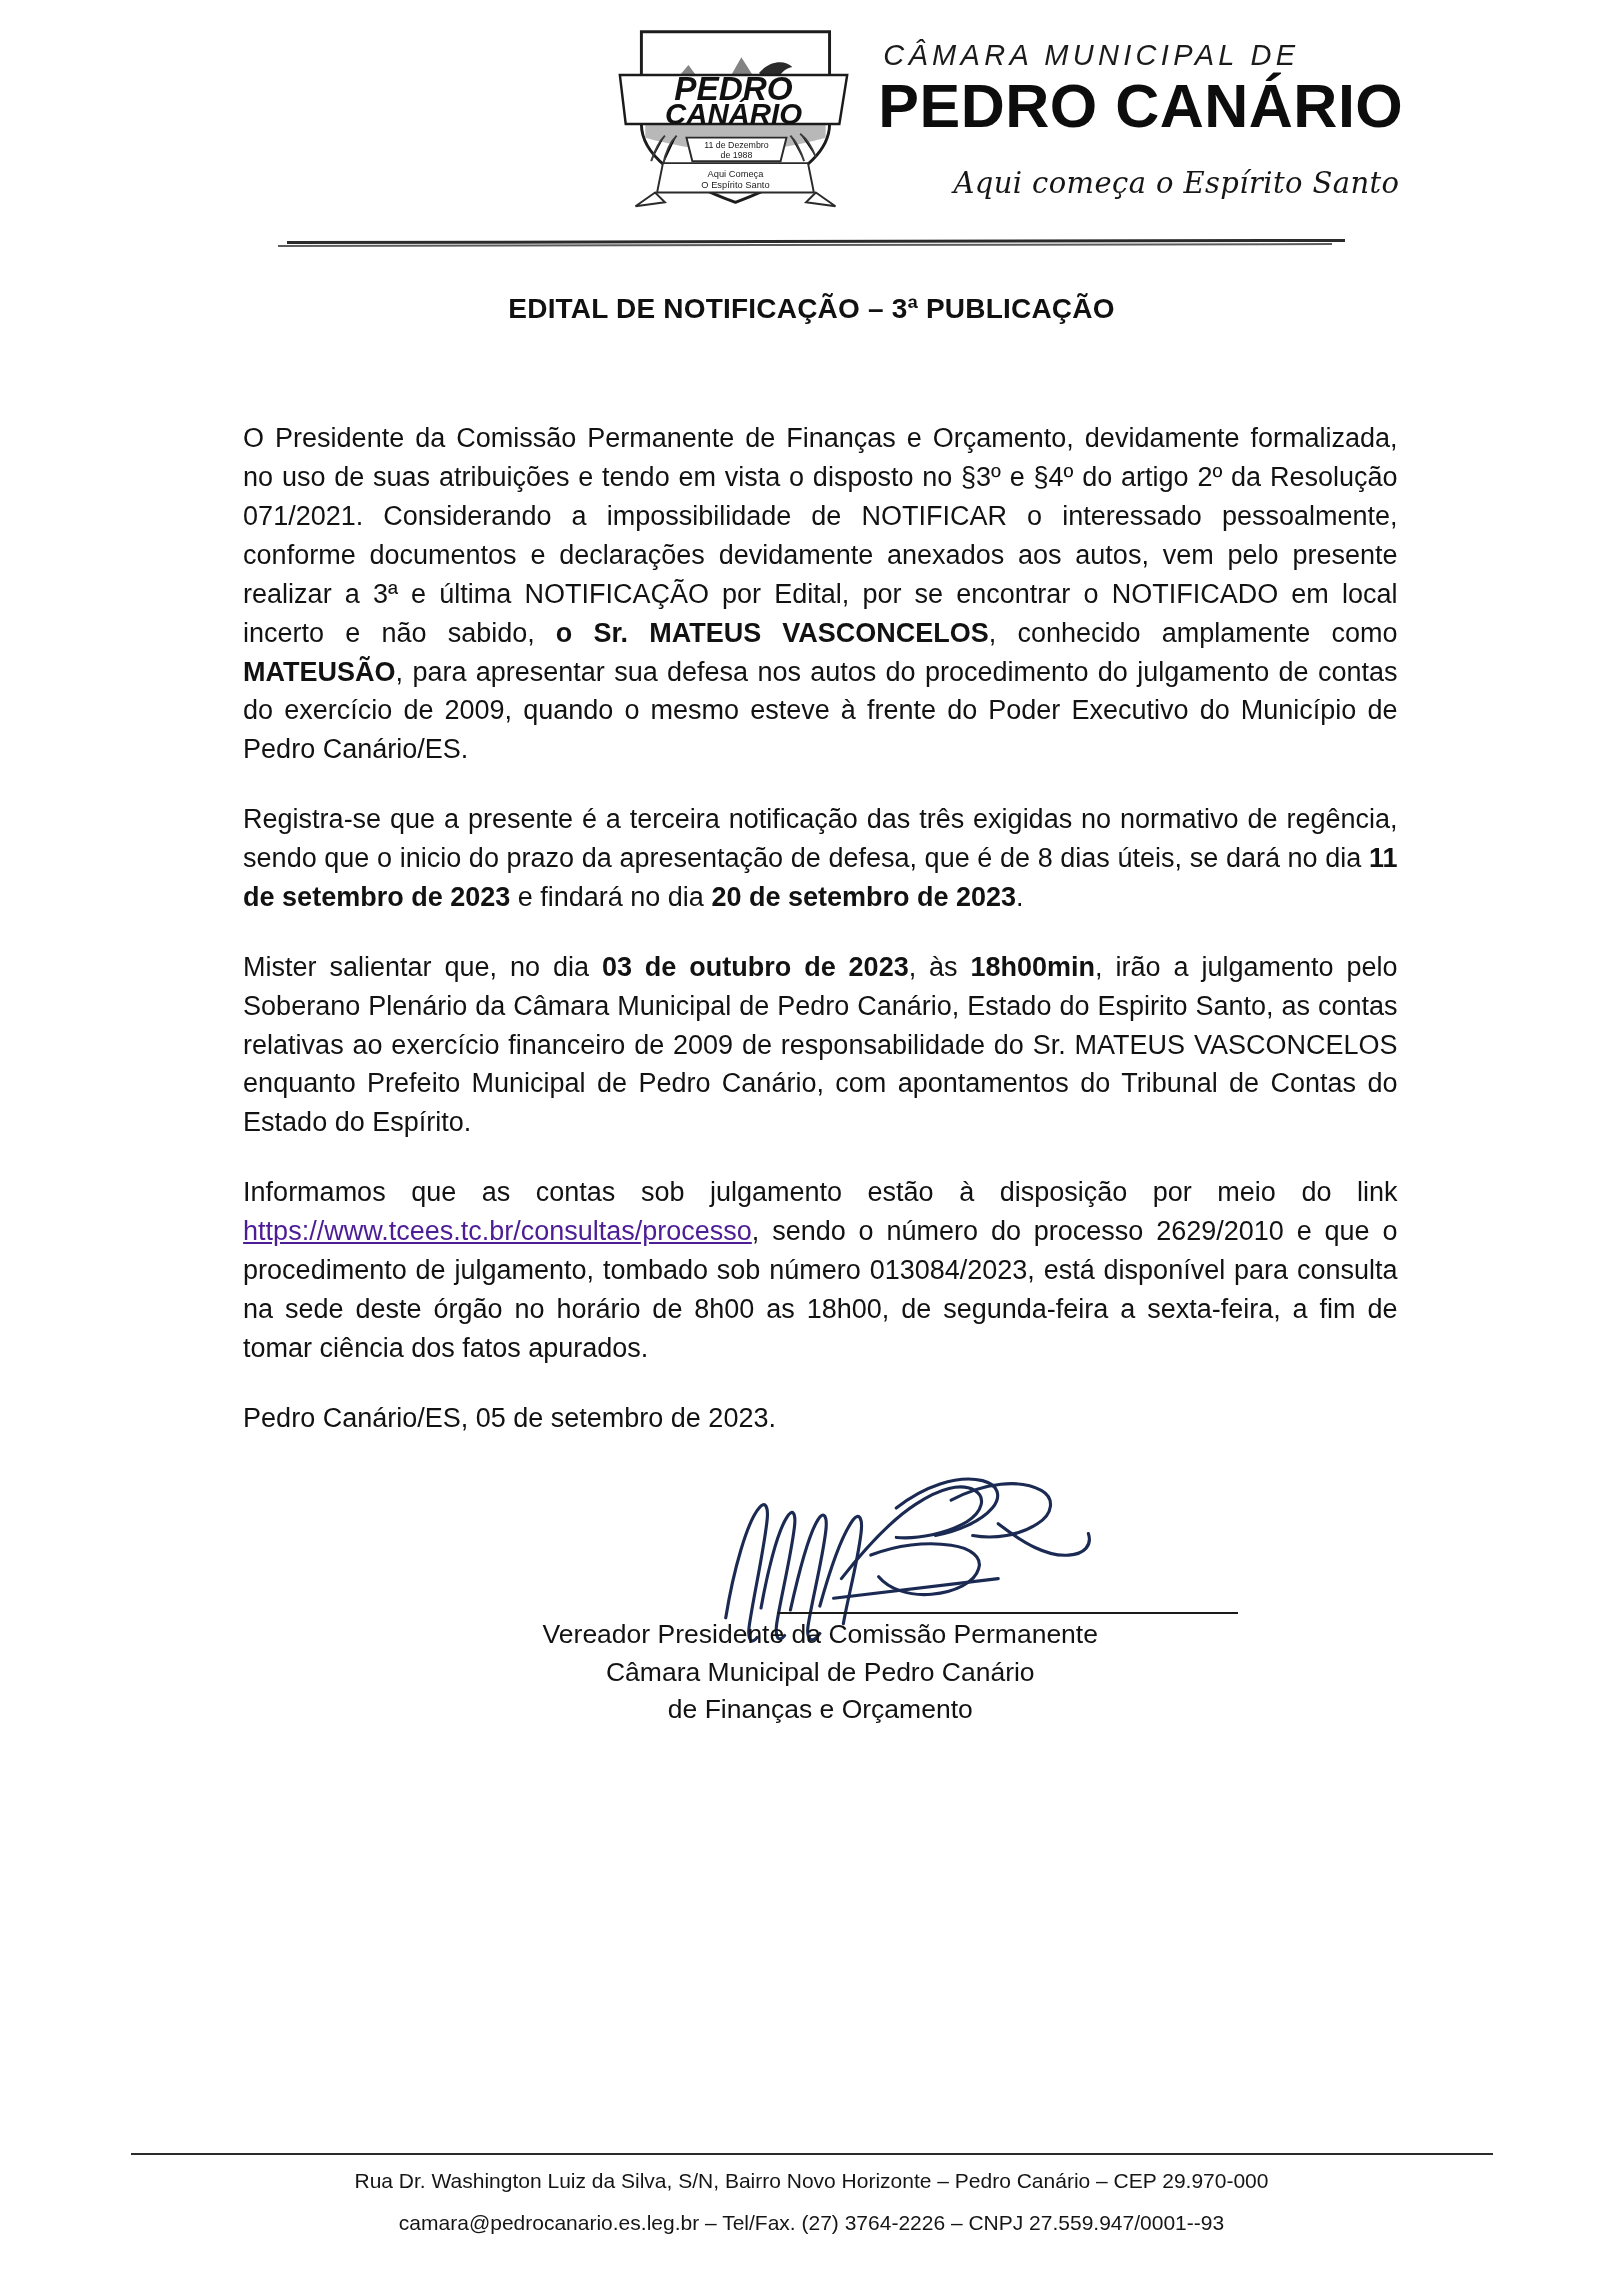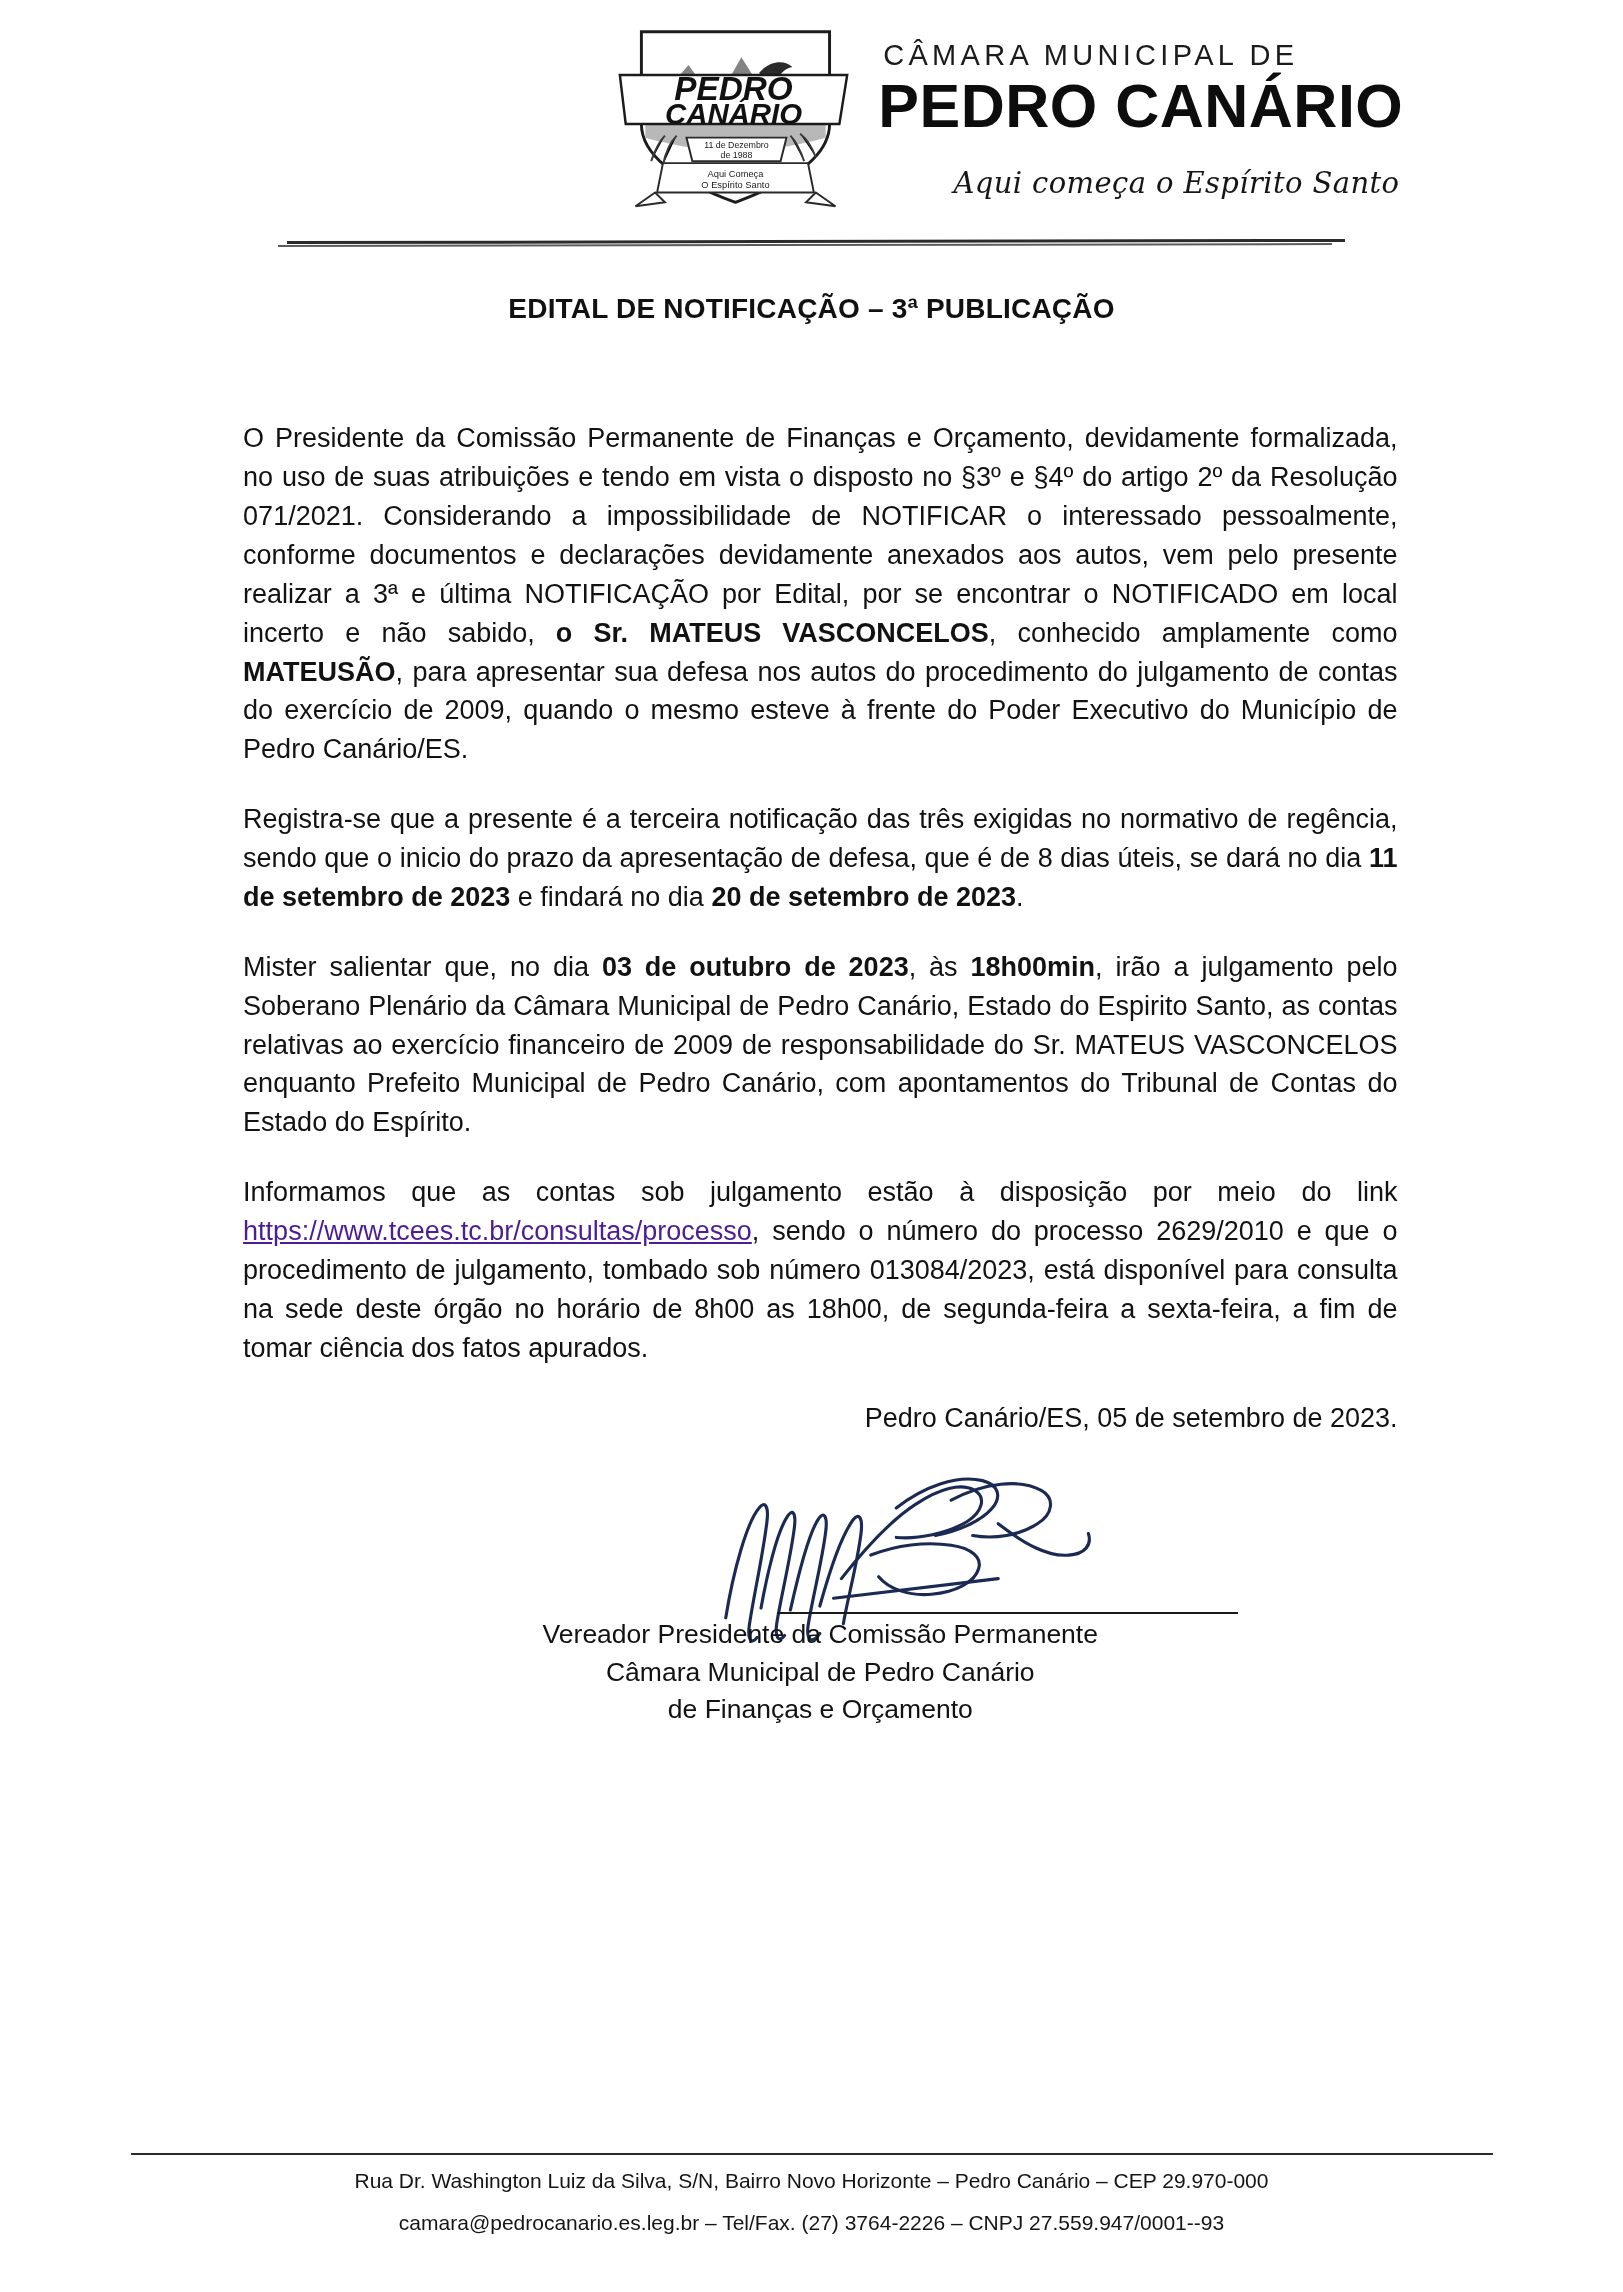--- a/index.html
+++ b/index.html
@@ -43,20 +43,21 @@
     padding-top: 27.4px;
     flex: 0 0 auto;
   }
   .masthead .line1 {
     font-size: 29px;
     letter-spacing: 4.3px;
     color: #1b1b1b;
     font-weight: 400;
     line-height: 1;
     padding-left: 4.9px;
+    font-style: italic;
   }
   .masthead .line2 {
     font-size: 61px;
     font-weight: 700;
     letter-spacing: 0.5px;
     line-height: 1.08;
     margin-top: 3.9px;
     color: #0d0d0d;
   }
   .masthead .line3 {
@@ -113,21 +114,21 @@
     text-align: justify;
     margin: 0 0 31px 0;
     color: #121212;
     hyphens: none;
   }
   p.first { margin-top: 94px; }
   p.para b { font-weight: 700; }
   a.link {
     color: #4c1d95;
   }
-  p.signdate { margin-bottom: 0; text-align: right; }
+  p.signdate { margin-bottom: 0; text-align: left; }
 
   
   .sig-zone {
     position: relative;
     margin-top: 23.5px;
     height: 265px;
   }
   .sig-svg {
     position: absolute;
     left: 461px;

